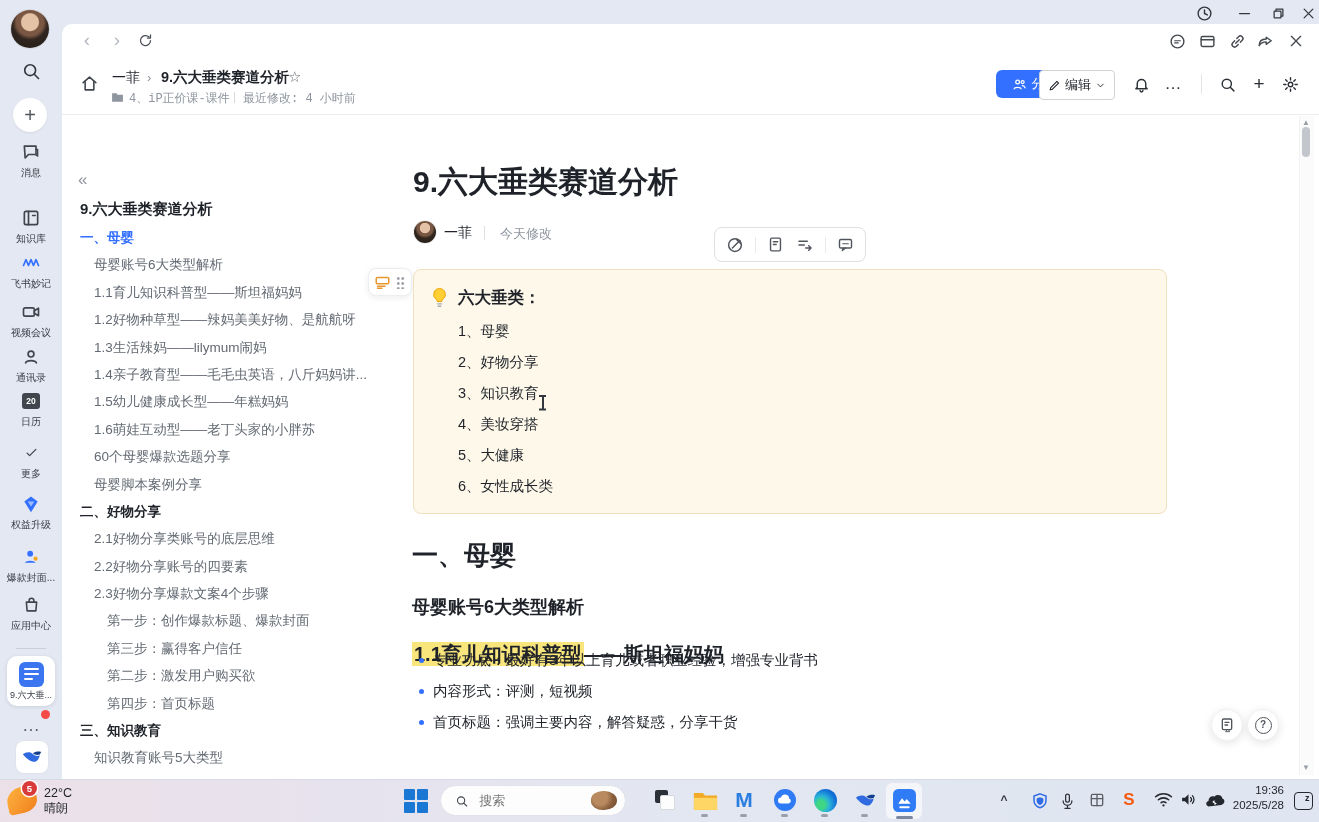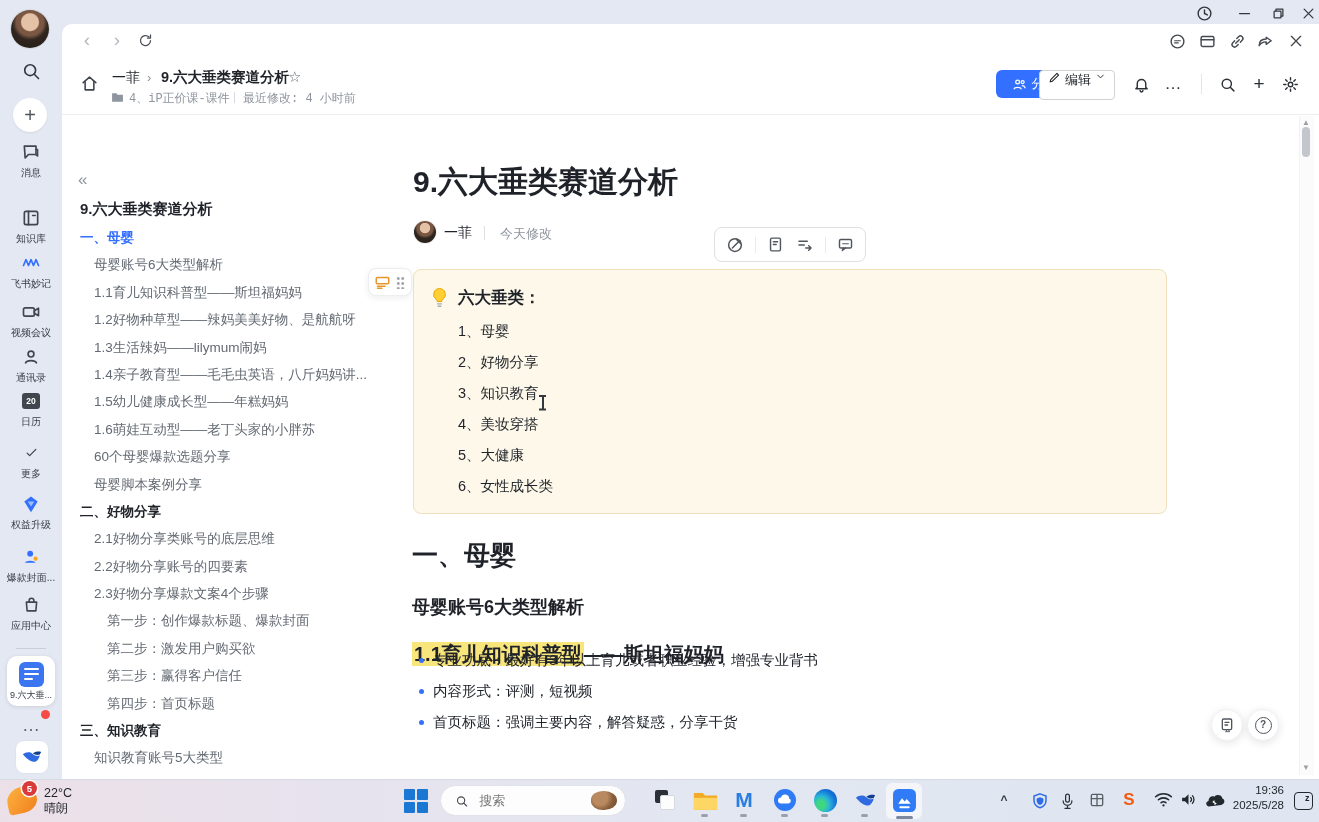--- a/index.html
+++ b/index.html
@@ -26,21 +26,21 @@
   .doc-card .dclb{font-size:9px;color:#363c45;margin-top:2px;}
   .blue-doc{width:25px;height:25px;margin:6px auto 0;border-radius:6px;background:#3b76f0;position:relative;}
   .blue-doc i{position:absolute;left:5px;height:2px;background:#fff;border-radius:1px;}
 
   
   .crumb-name{font-size:14px;color:#1f2329;}
   .crumb-sep{font-size:13px;color:#8f959e;}
   .crumb-title{font-size:14.5px;font-weight:700;color:#1f2329;}
   .meta{font-size:12px;color:#8f959e;font-family:Liberation Mono, monospace;}
   .btn-share{left:952px;top:70px;width:77px;height:28px;background:#3370ff;border-radius:6px;color:#fff;display:flex;align-items:center;justify-content:center;gap:5px;font-size:13px;cursor:pointer;margin-left:44px;}
-  .btn-edit{left:1039px;top:70px;width:74px;height:28px;background:#fff;border:1px solid #d0d3d6;border-radius:4px;color:#1f2329;display:flex;align-items:flex-start;justify-content:center;gap:4px;font-size:13px;cursor:pointer;}
+  .btn-edit{left:1039px;top:70px;width:74px;height:28px;background:#fff;border:1px solid #d0d3d6;border-radius:4px;color:#1f2329;display:flex;align-items:center;justify-content:center;gap:4px;font-size:13px;cursor:pointer;}
   .hico{width:20px;height:20px;top:74px;display:flex;align-items:center;justify-content:center;color:#2b2f36;cursor:pointer;}
 
   
   .ol-wrap{left:80px;top:224px;width:312px;}
   .ol-item{height:27.4px;line-height:27.4px;font-size:13.5px;color:#646a73;white-space:nowrap;overflow:hidden;cursor:pointer;}
   .ol-item.lv1{color:#1f2329;font-weight:700;}
   .ol-item.lv2{padding-left:14px;}
   .ol-item.lv3{padding-left:27px;}
   .ol-item.active{color:#3370ff;}
 
@@ -361,22 +361,22 @@
     <div class="ol-item lv2">1.4亲子教育型——毛毛虫英语，八斤妈妈讲...</div>
     <div class="ol-item lv2">1.5幼儿健康成长型——年糕妈妈</div>
     <div class="ol-item lv2">1.6萌娃互动型——老丁头家的小胖苏</div>
     <div class="ol-item lv2">60个母婴爆款选题分享</div>
     <div class="ol-item lv2">母婴脚本案例分享</div>
     <div class="ol-item lv1">二、好物分享</div>
     <div class="ol-item lv2">2.1好物分享类账号的底层思维</div>
     <div class="ol-item lv2">2.2好物分享账号的四要素</div>
     <div class="ol-item lv2">2.3好物分享爆款文案4个步骤</div>
     <div class="ol-item lv3">第一步：创作爆款标题、爆款封面</div>
+    <div class="ol-item lv3">第三步：赢得客户信任</div>
     <div class="ol-item lv3">第二步：激发用户购买欲</div>
-    <div class="ol-item lv3">第三步：赢得客户信任</div>
     <div class="ol-item lv3">第四步：首页标题</div>
     <div class="ol-item lv1">三、知识教育</div>
     <div class="ol-item lv2">知识教育账号5大类型</div>
   </div>
 
   <div class="abs doc-title">9.六大垂类赛道分析</div>
 
   <div class="abs avatar" style="left:414px;top:221px;width:22px;height:22px;"></div>
   <div class="abs author-name" style="left:444px;top:224px;">一菲</div>
   <div class="abs" style="left:484px;top:226px;width:1px;height:14px;background:#dee0e3;"></div>

